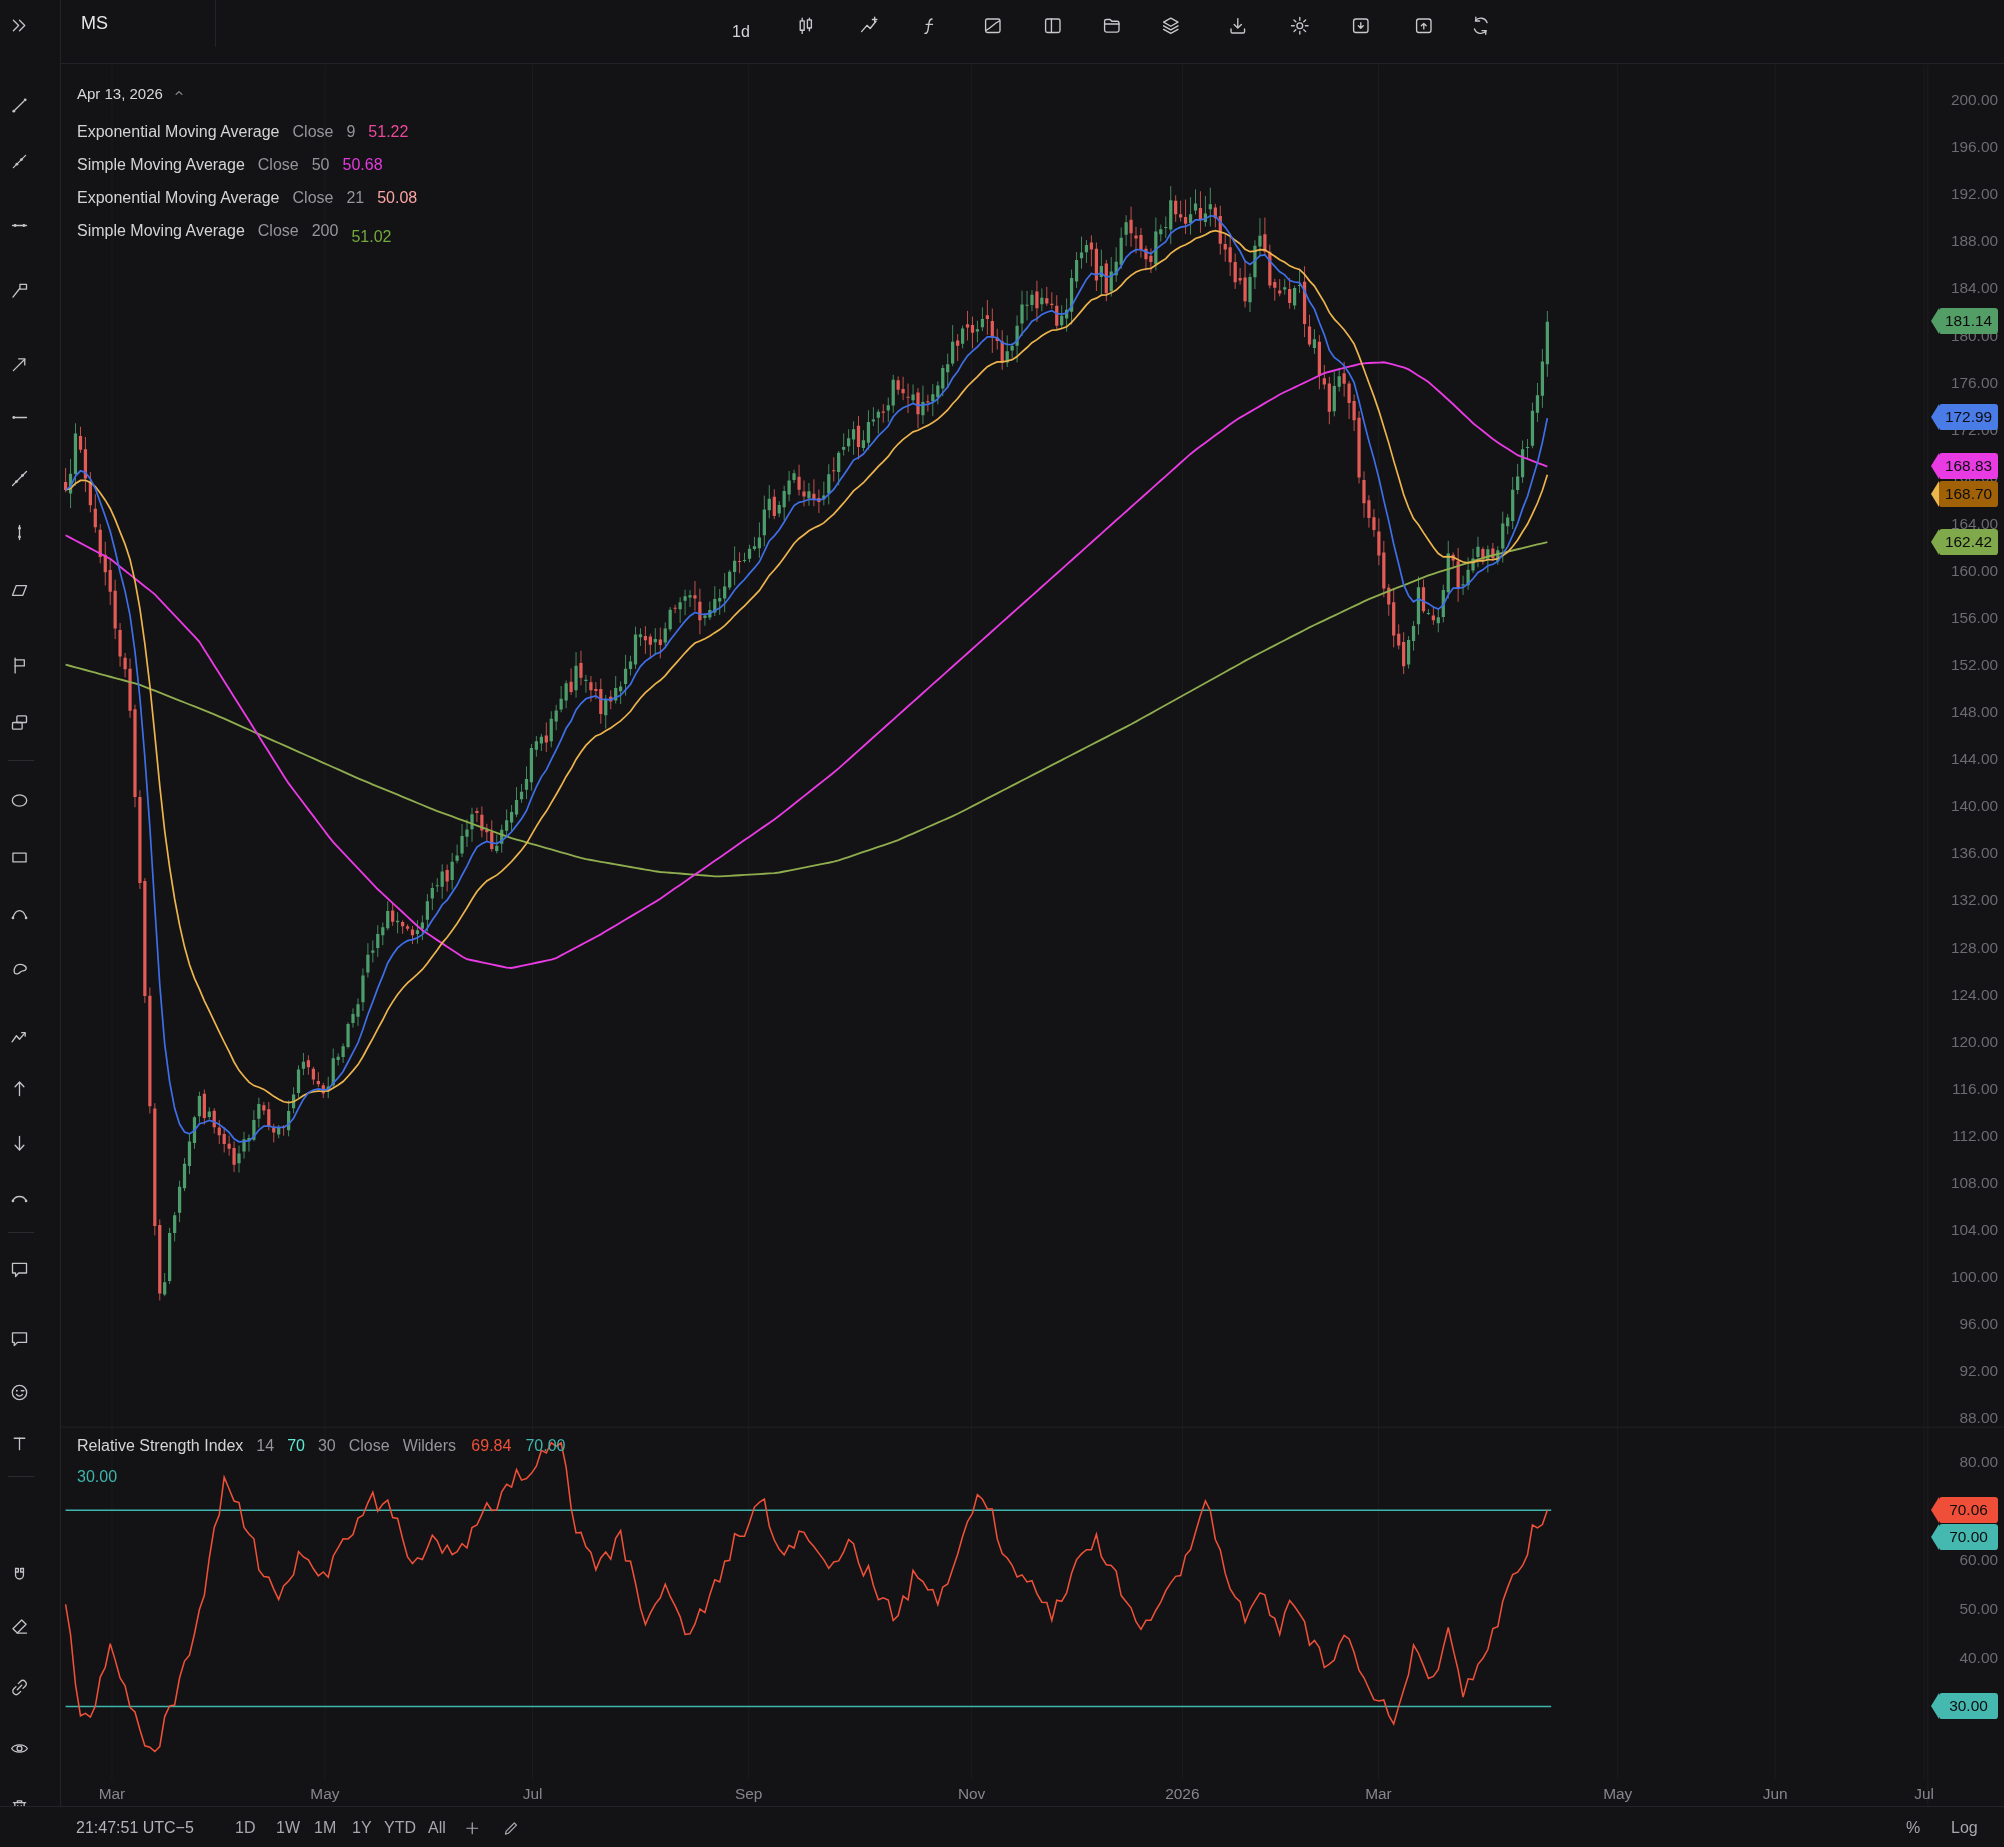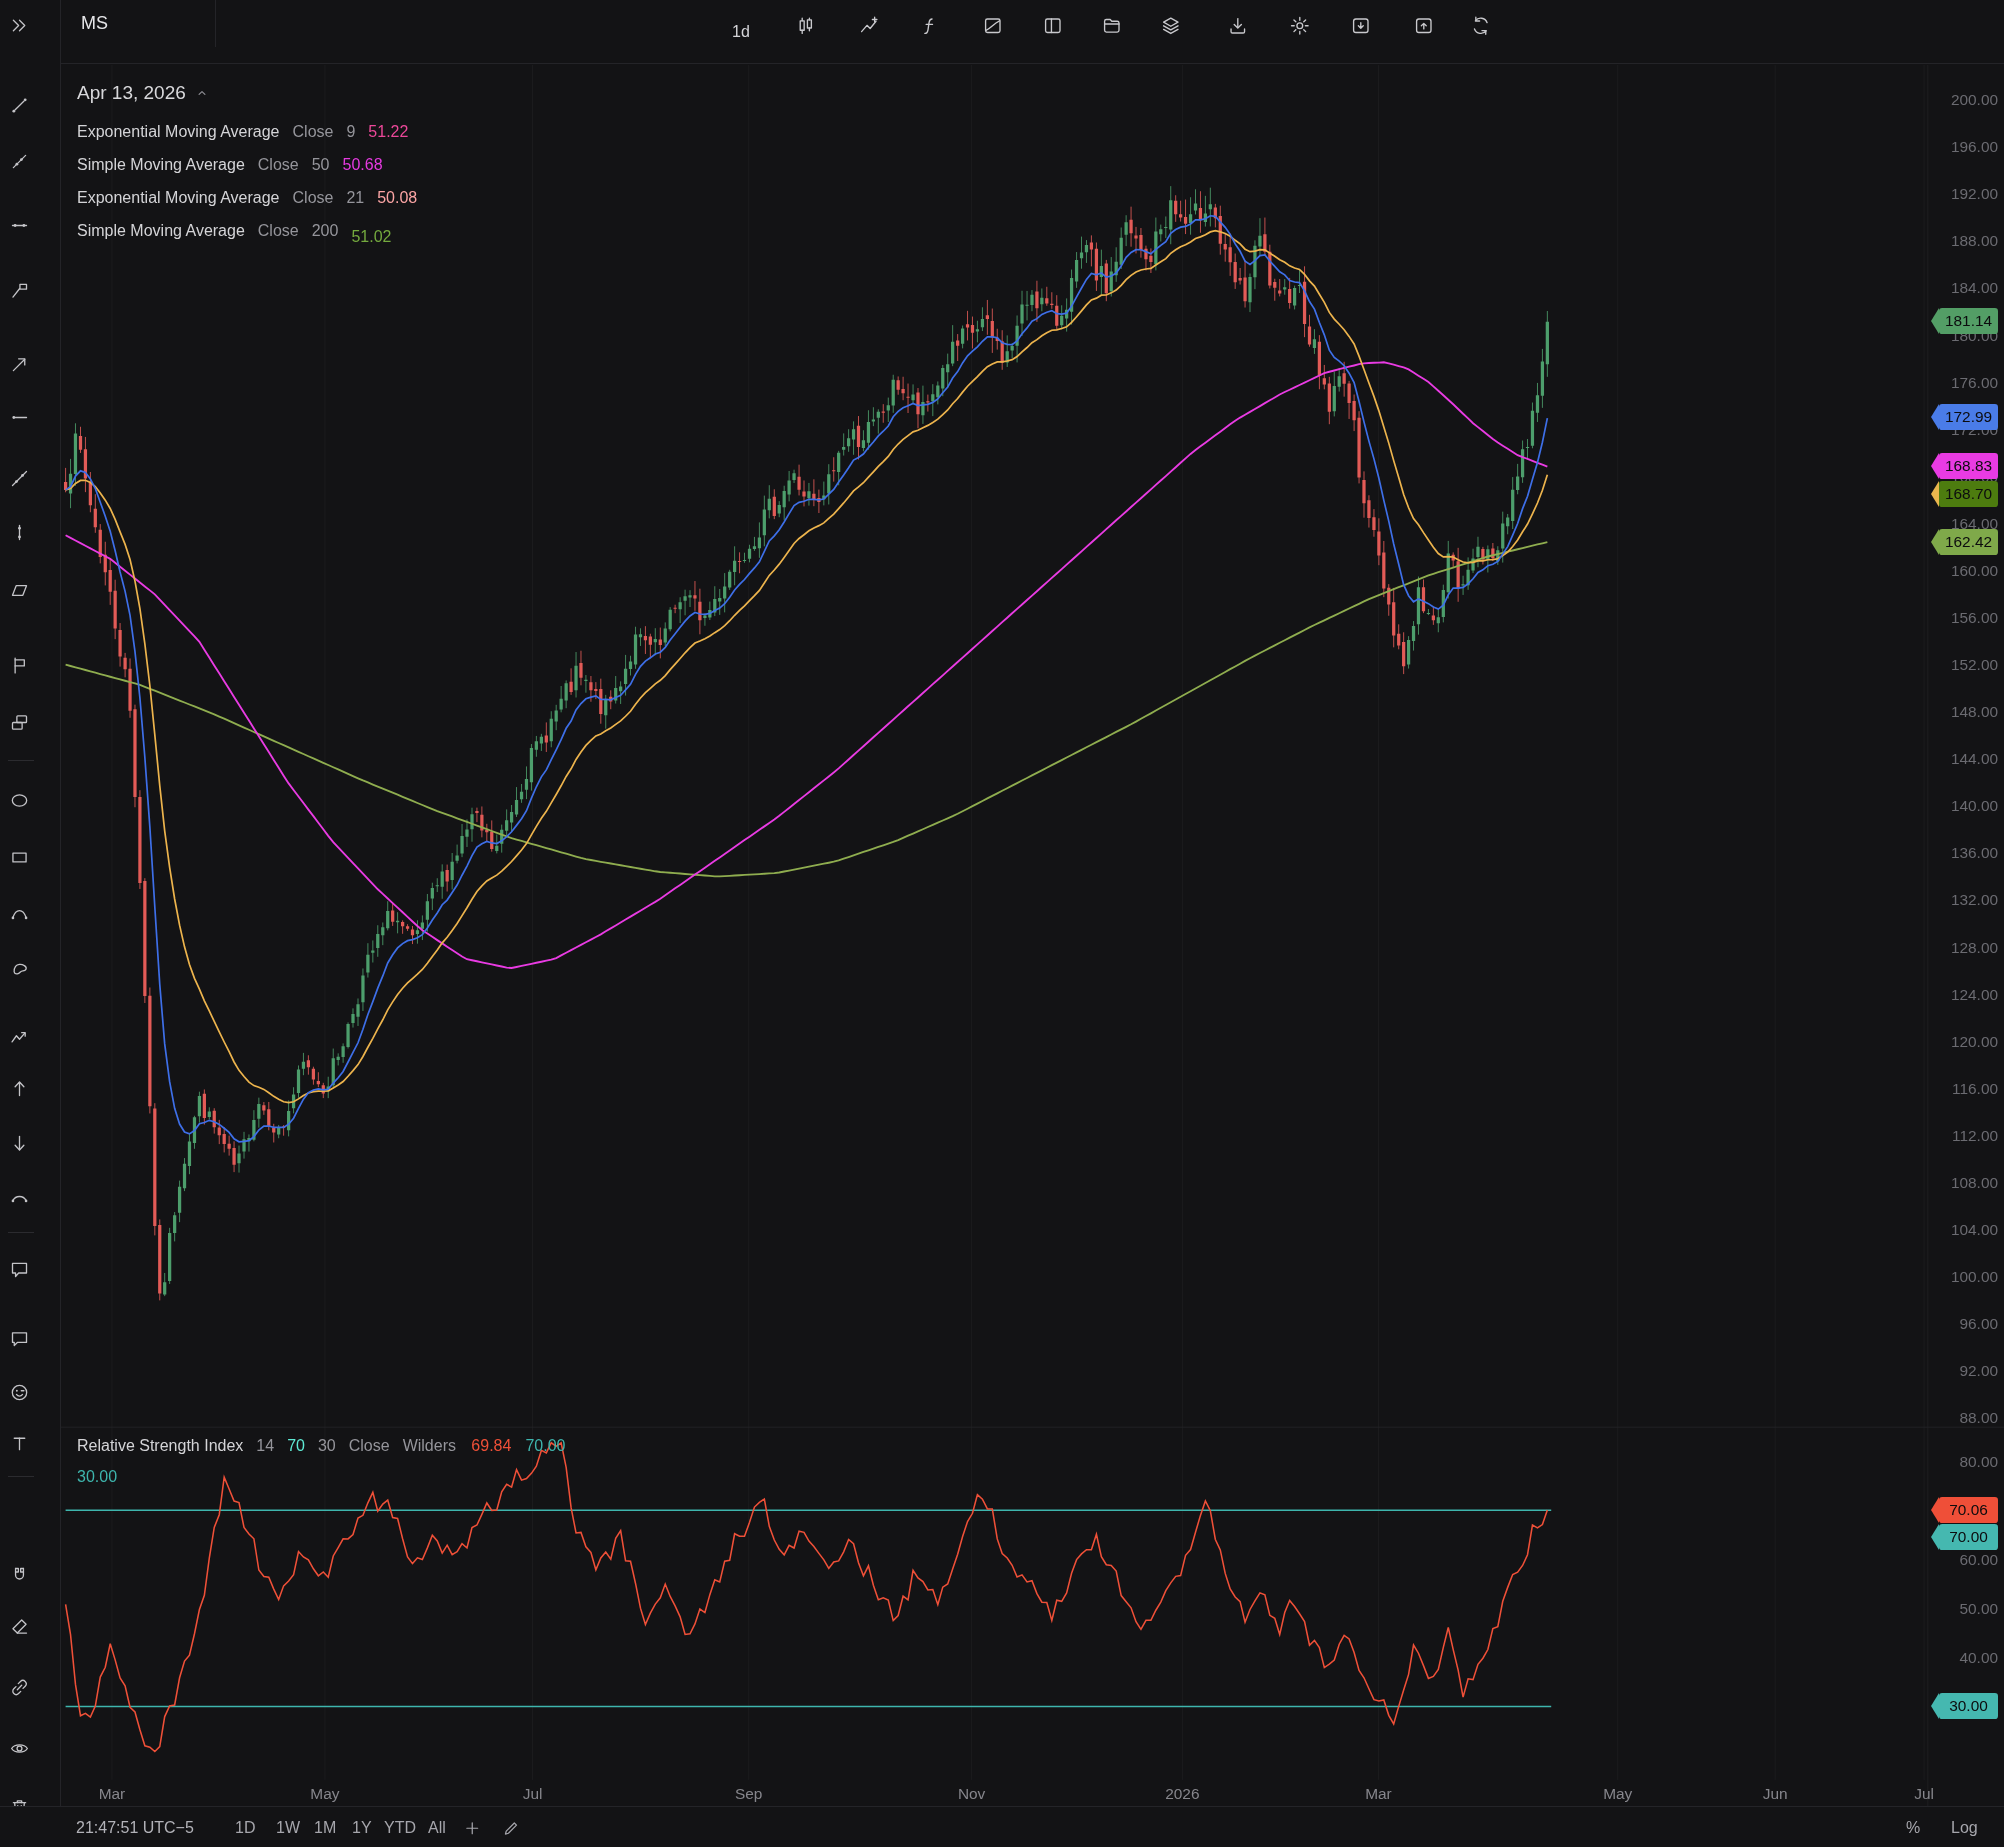--- a/index.html
+++ b/index.html
@@ -21,21 +21,21 @@
   
   #sidebar{position:absolute;left:0;top:0;width:61px;height:1848px;background:#131315;
     border-right:0.8px solid #242428;z-index:5}
   .sbicon{position:absolute;left:4.6px;width:29px;height:29px;display:flex;align-items:center;justify-content:center;cursor:pointer}
   .sbicon svg{width:21px;height:21px;stroke:#c4c4c8;fill:none;stroke-width:1.5;stroke-linecap:round;stroke-linejoin:round}
   .sbicon svg .f{fill:#c4c4c8;stroke:none}
   .sbdiv{position:absolute;left:7.7px;width:26px;height:0.8px;background:#2b2b2f}
 
   
   #legend{position:absolute;left:77px;top:77px;z-index:6}
-  #legend-date{height:32px;display:flex;align-items:center;color:#d8d8db;font-size:19px;cursor:pointer}
+  #legend-date{height:32px;display:flex;align-items:center;color:#d8d8db;font-size:15px;cursor:pointer}
   #legend-date svg{width:14px;height:14px;margin-left:9.3px;stroke:#8f8f95;fill:none;stroke-width:2;stroke-linecap:round;stroke-linejoin:round}
   #legend-rows{margin-top:6.2px}
   .lg-row{height:33px;display:flex;align-items:center;font-size:16px;cursor:pointer}
   .lg-name{color:#d4d4d7}
   .lg-dim{color:#95959b;margin-left:13px}
   .lg-val{margin-left:13px}
 
   
   #rsi-legend{position:absolute;left:77px;top:1432px;z-index:6;font-size:16px}
   #rsi-line1{height:28px;display:flex;align-items:center}
@@ -459,21 +459,21 @@
       </div>
     <div id="rsi-line2">
         <span style="color: rgb(62, 181, 173);">30.00</span>
       </div>
   </div>
 
   <div id="tags">
       <div class="tag" style="top: 308px; background: rgb(83, 158, 102); --c: #539e66;">181.14</div>
       <div class="tag" style="top: 404px; background: rgb(74, 124, 232); --c: #4a7ce8;">172.99</div>
       <div class="tag" style="top: 453px; background: rgb(233, 59, 227); --c: #e93be3;">168.83</div>
-      <div class="tag" style="top: 481px; background: #4d7c0f; --c: #eab64e;">168.70</div>
+      <div class="tag" style="top: 481px; background: #a16207; --c: #eab64e;">168.70</div>
       <div class="tag" style="top: 529px; background: rgb(127, 169, 74); --c: #7fa94a;">162.42</div>
       <div class="tag" style="top: 1497px; background: rgb(239, 79, 56); --c: #ef4f38;">70.06</div>
       <div class="tag" style="top: 1524px; background: rgb(69, 184, 176); --c: #45b8b0;">70.00</div>
       <div class="tag" style="top: 1693px; background: rgb(69, 184, 176); --c: #45b8b0;">30.00</div>
     </div>
 
   <div id="bottombar">
     <span id="clock">21:47:51 UTC−5</span>
     <span class="bspan" style="left:1906px">%</span>
     <span class="bspan" style="left:1951px">Log</span>

